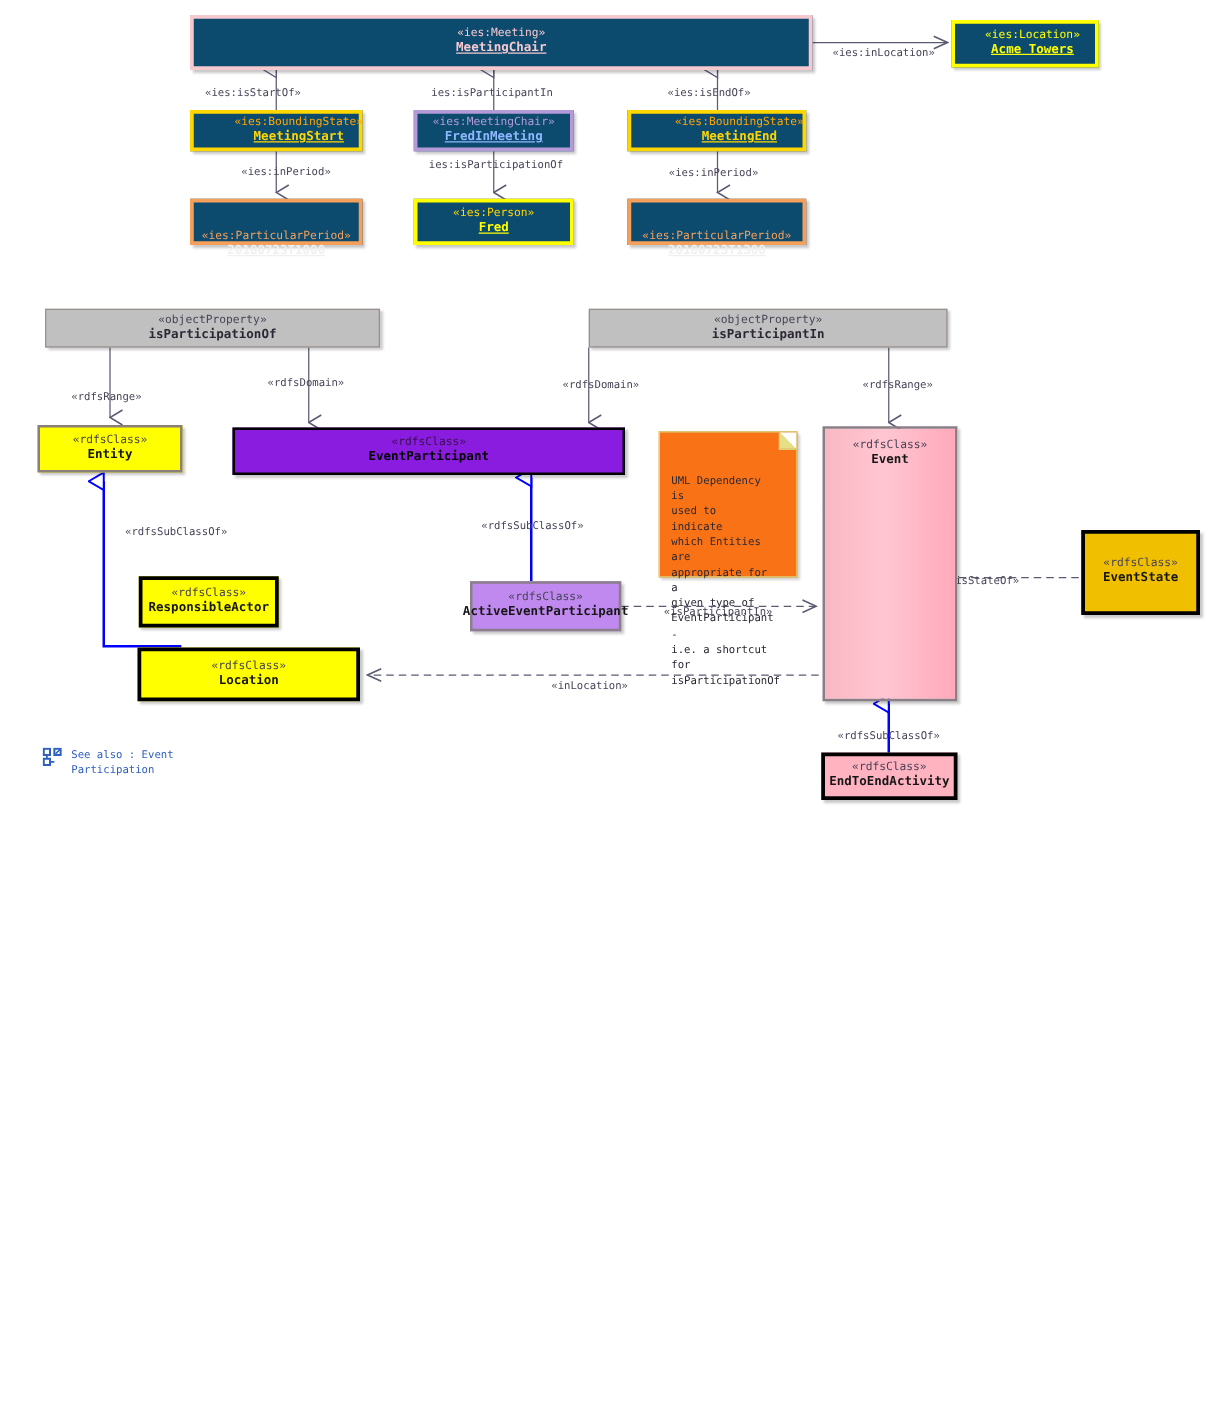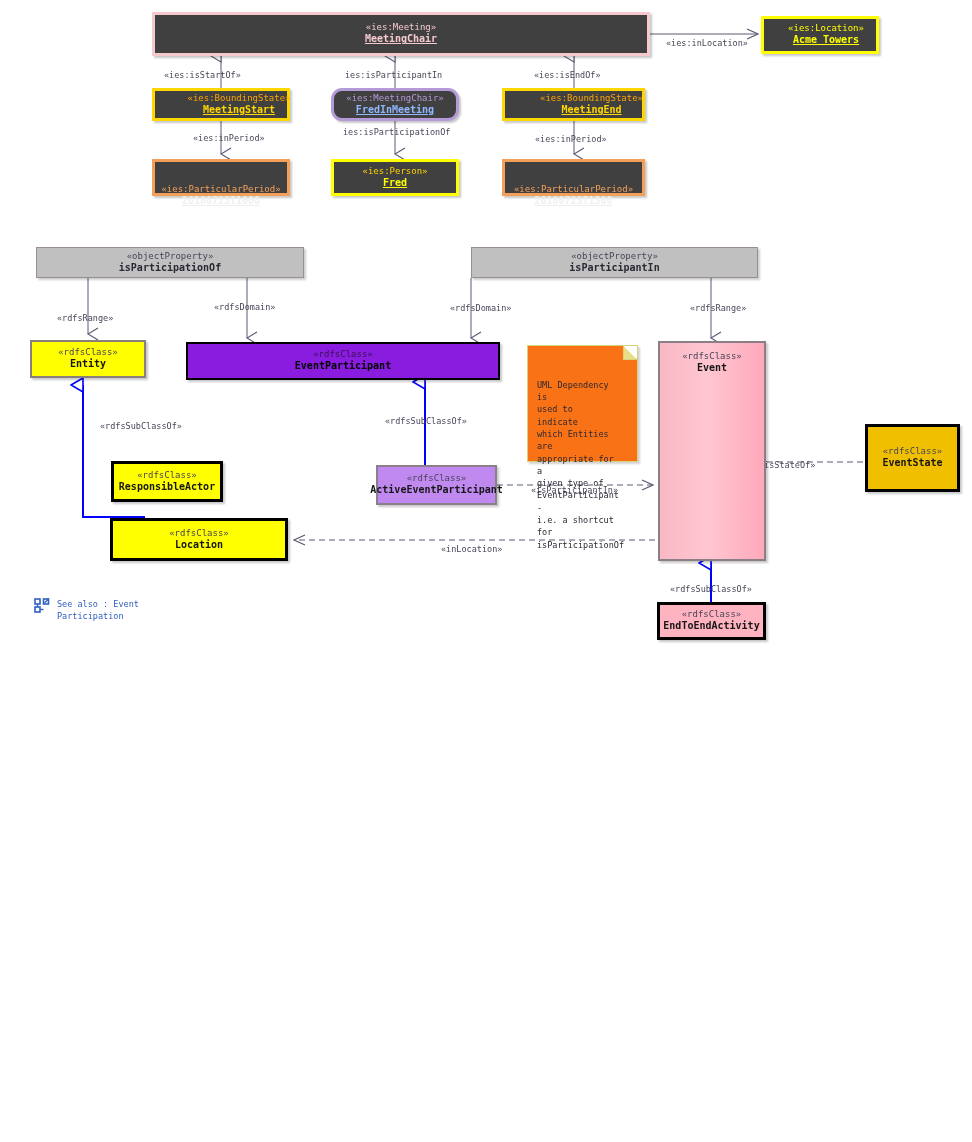--- a/index.html
+++ b/index.html
@@ -10,21 +10,21 @@
   }
   #canvas{position:absolute;left:0;top:0;width:972px;height:1142px;}
   svg.edges{position:absolute;left:0;top:0;width:972px;height:1142px;pointer-events:none;}
 
   .node{position:absolute;box-sizing:border-box;display:flex;flex-direction:column;
         align-items:center;justify-content:center;text-align:center;line-height:1.25;}
   .node .stereo{font-size:9px;white-space:nowrap;}
   .node .nm{font-size:10px;font-weight:bold;white-space:nowrap;}
 
   
-  .inst{background:#404040;box-shadow:2px 2px 2px rgba(0,0,0,.22);}
+  .inst{background:#0c4a6e;box-shadow:2px 2px 2px rgba(0,0,0,.22);}
   .inst .nm{text-decoration:underline;}
 
   .b-meeting{border:3px solid #f6c9cf;}
   .b-meeting .stereo{color:#f6c9cf;}
   .b-meeting .nm{color:#f6c9cf;}
 
   .b-location{border:3px solid #ffff00;}
   .b-location .stereo{color:#ffff00;}
   .b-location .nm{color:#ffff00;}
 
@@ -149,21 +149,21 @@
   <div class="node inst b-location" style="left:761px;top:16px;width:118px;height:38px;padding-left:12px;">
     <div class="stereo">«ies:Location»</div>
     <div class="nm">Acme Towers</div>
   </div>
 
   <div class="node inst b-bound" style="left:152px;top:88px;width:138px;height:33px;">
     <div class="stereo">«ies:BoundingState»</div>
     <div class="nm">MeetingStart</div>
   </div>
 
-  <div class="node inst b-chair" style="left:331px;top:88px;width:128px;height:33px;border-radius:11px;">
+  <div class="node inst b-chair" style="left:331px;top:88px;width:128px;height:33px;">
     <div class="stereo">«ies:MeetingChair»</div>
     <div class="nm">FredInMeeting</div>
   </div>
 
   <div class="node inst b-bound" style="left:502px;top:88px;width:143px;height:33px;">
     <div class="stereo">«ies:BoundingState»</div>
     <div class="nm">MeetingEnd</div>
   </div>
 
   <div class="node inst b-period" style="left:152px;top:159px;width:138px;height:37px;">

